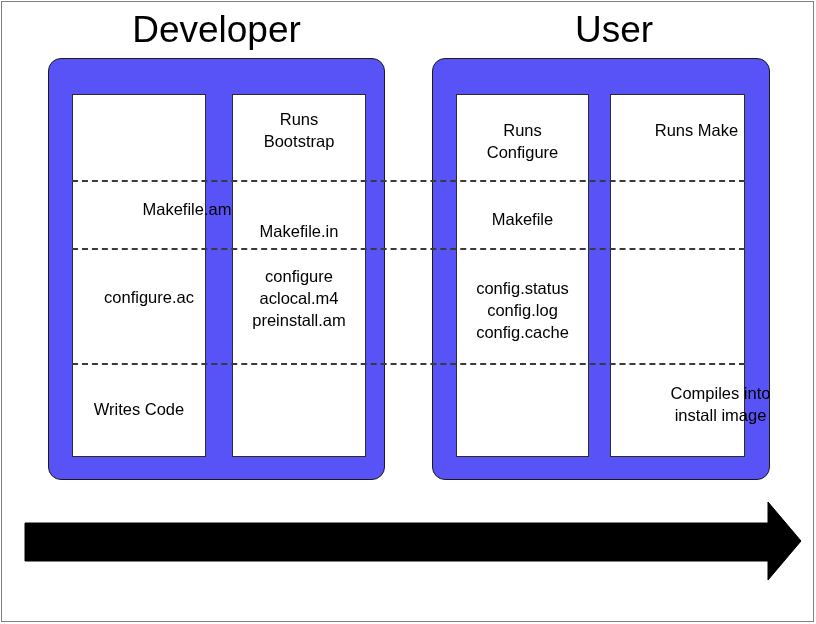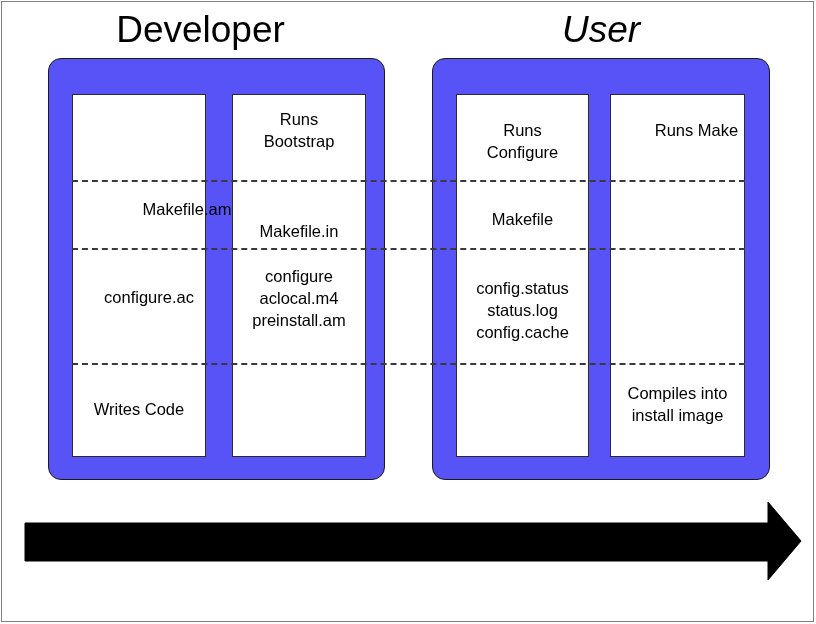--- a/index.html
+++ b/index.html
@@ -37,22 +37,22 @@
   .panel-title {
     position: absolute;
     top: 8px;
     font-size: 37px;
     line-height: 44px;
     color: #000000;
     text-align: center;
     white-space: nowrap;
     font-weight: 400;
   }
-  #title-developer { left: 32px;  width: 337px; }
-  #title-user      { left: 432px; width: 338px; font-style: italic; }
+  #title-developer { left: 48px;  width: 337px; }
+  #title-user      { left: 445px; width: 338px; }
 
   
   .blue-panel {
     position: absolute;
     background: #5853f7;
     border: 1px solid #1a1a1a;
     border-radius: 13px;
     box-sizing: border-box;
   }
   #panel-developer {
@@ -113,21 +113,21 @@
   #t-makefilein { left: 232px; width: 134px; top: 198px; margin-top: 22px; }
   #t-genfiles   { left: 232px; width: 134px; top: 265px; }
 
   
   #t-runsconf   { left: 456px; width: 133px; top: 119px; }
   #t-makefile   { left: 456px; width: 133px; top: 208px; }
   #t-configouts { left: 456px; width: 133px; top: 277px; }
 
   
   #t-runsmake   { left: 610px; width: 135px; top: 119px; margin-left: 19px; }
-  #t-compiles   { left: 610px; width: 135px; top: 382px; }
+  #t-compiles   { left: 610px; width: 135px; top: 382px; padding-left: 43px; }
 
   
   #flow-arrow {
     position: absolute;
     left: 18px;
     top: 495px;
     width: 790px;
     height: 92px;
   }
 </style>
@@ -173,21 +173,21 @@
   <div class="cell-text" id="t-genfiles">configure
 aclocal.m4
 preinstall.am</div>
 
   <div class="cell-text" id="t-runsconf">Runs
 Configure</div>
 
   <div class="cell-text" id="t-makefile">Makefile</div>
 
   <div class="cell-text" id="t-configouts">config.status
-status.log
+config.log
 config.cache</div>
 
   <div class="cell-text" id="t-runsmake">Runs Make</div>
 
   <div class="cell-text" id="t-compiles">Compiles into
 install image</div>
 
   <svg id="flow-arrow" viewBox="0 0 790 92" xmlns="http://www.w3.org/2000/svg">
     <polygon points="7,28 750,28 750,7 783,46 750,85 750,66 7,66" fill="#000000" stroke="#000000" stroke-width="1"></polygon>
   </svg>

